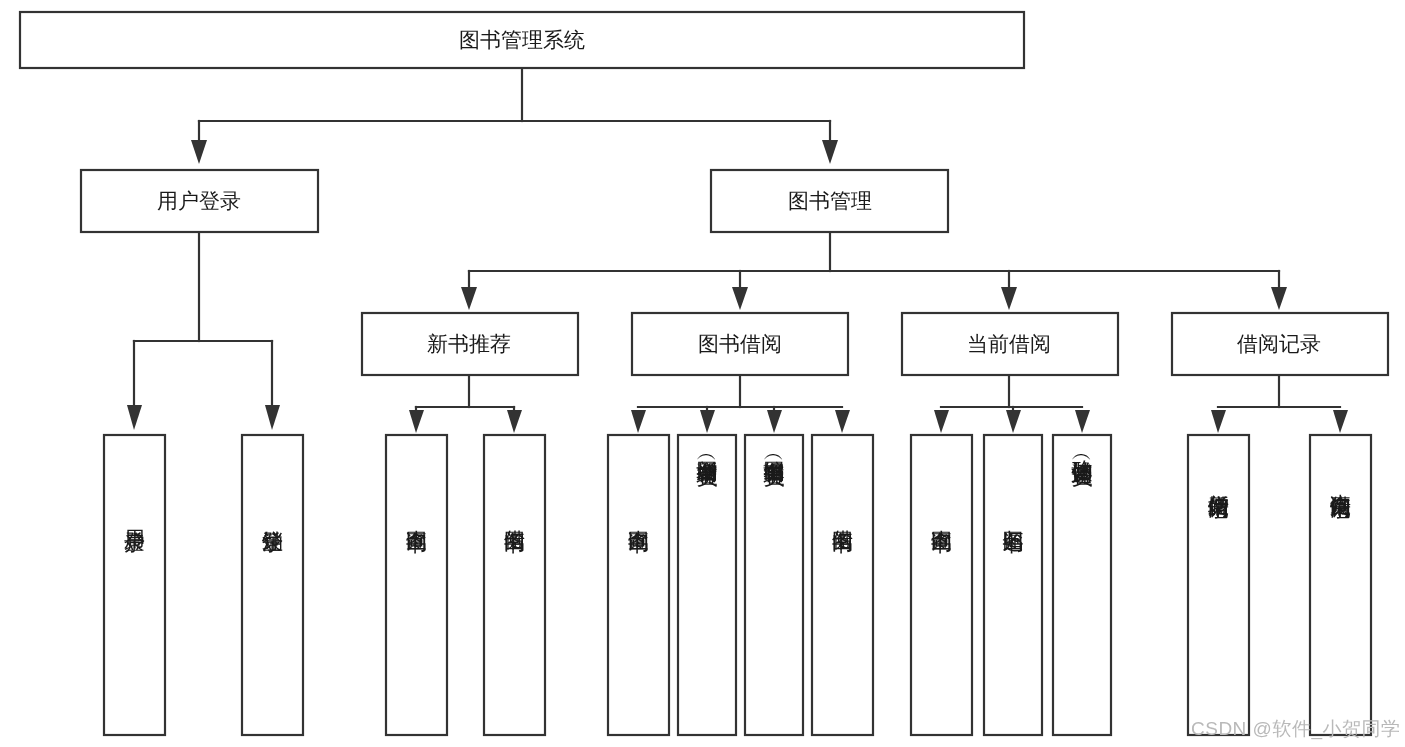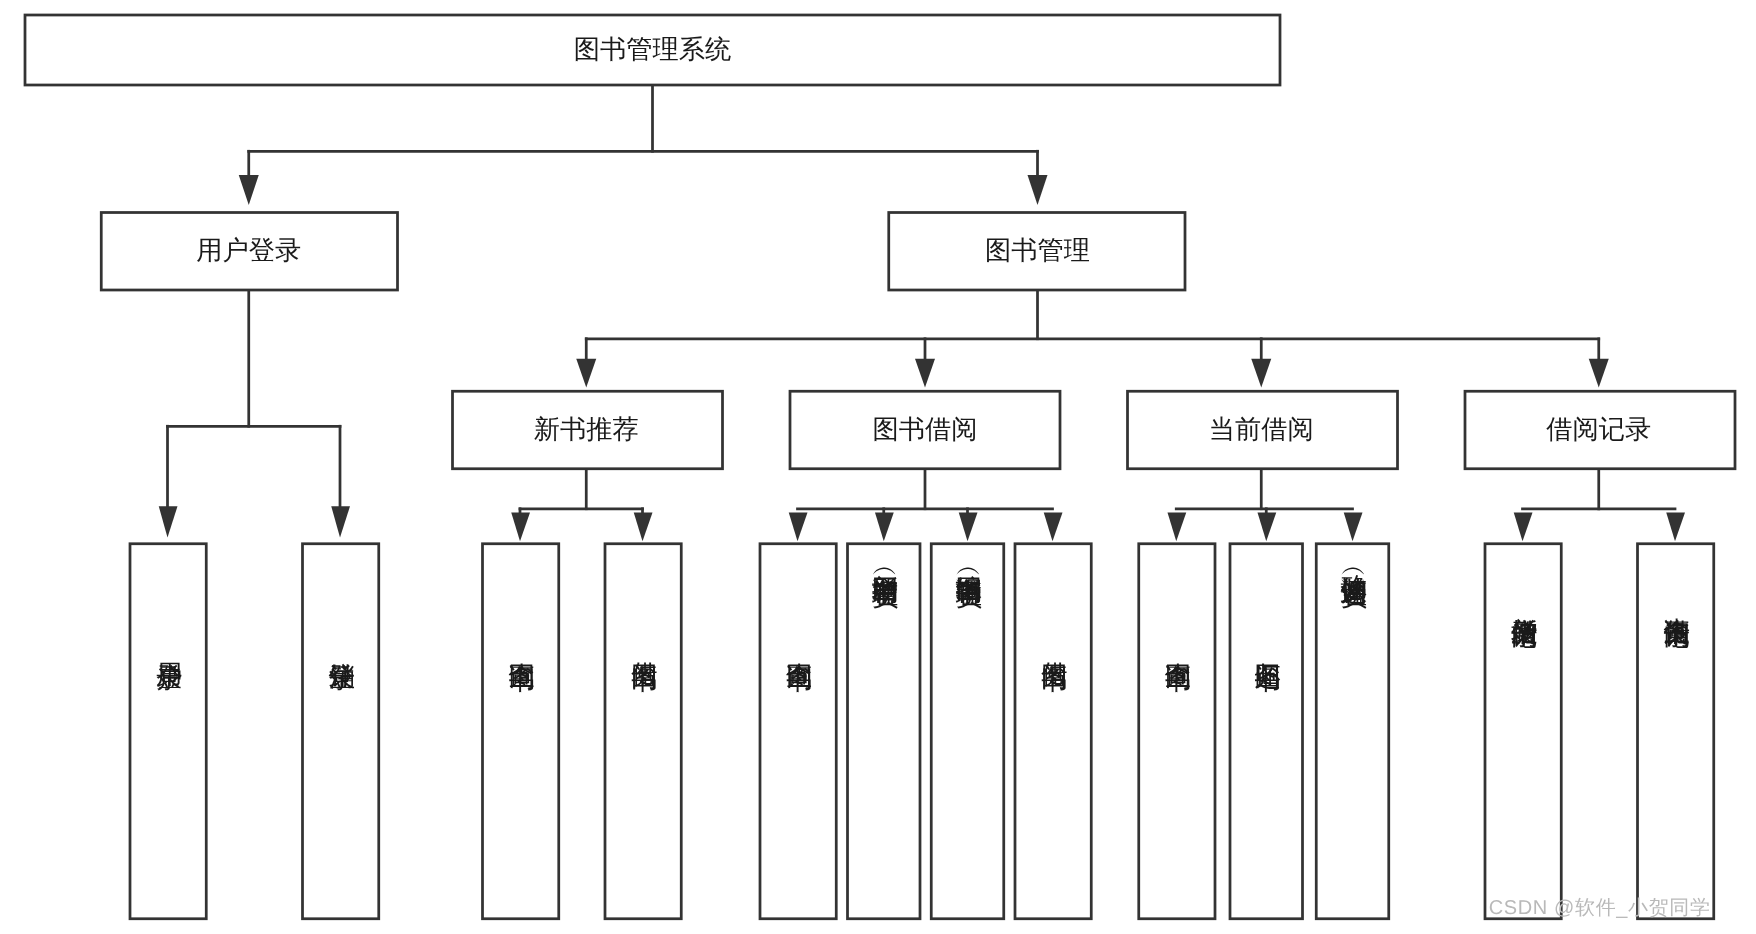--- a/index.html
+++ b/index.html
@@ -63,21 +63,21 @@
     letter-spacing: 1px;
     font-family: "Liberation Sans", "DejaVu Sans", sans-serif;
     font-size: 21px;
     color: #1a1a1a;
   }
   .watermark {
     position: absolute;
     left: 1191px;
     top: 716px;
     font-family: "Liberation Sans", "DejaVu Sans", sans-serif;
-    font-size: 16px;
+    font-size: 19px;
     color: #b9b9b9;
     white-space: nowrap;
     letter-spacing: 0.5px;
   }
 </style>
 </head>
 <body>
 
 <div id="diagram-root">
 

